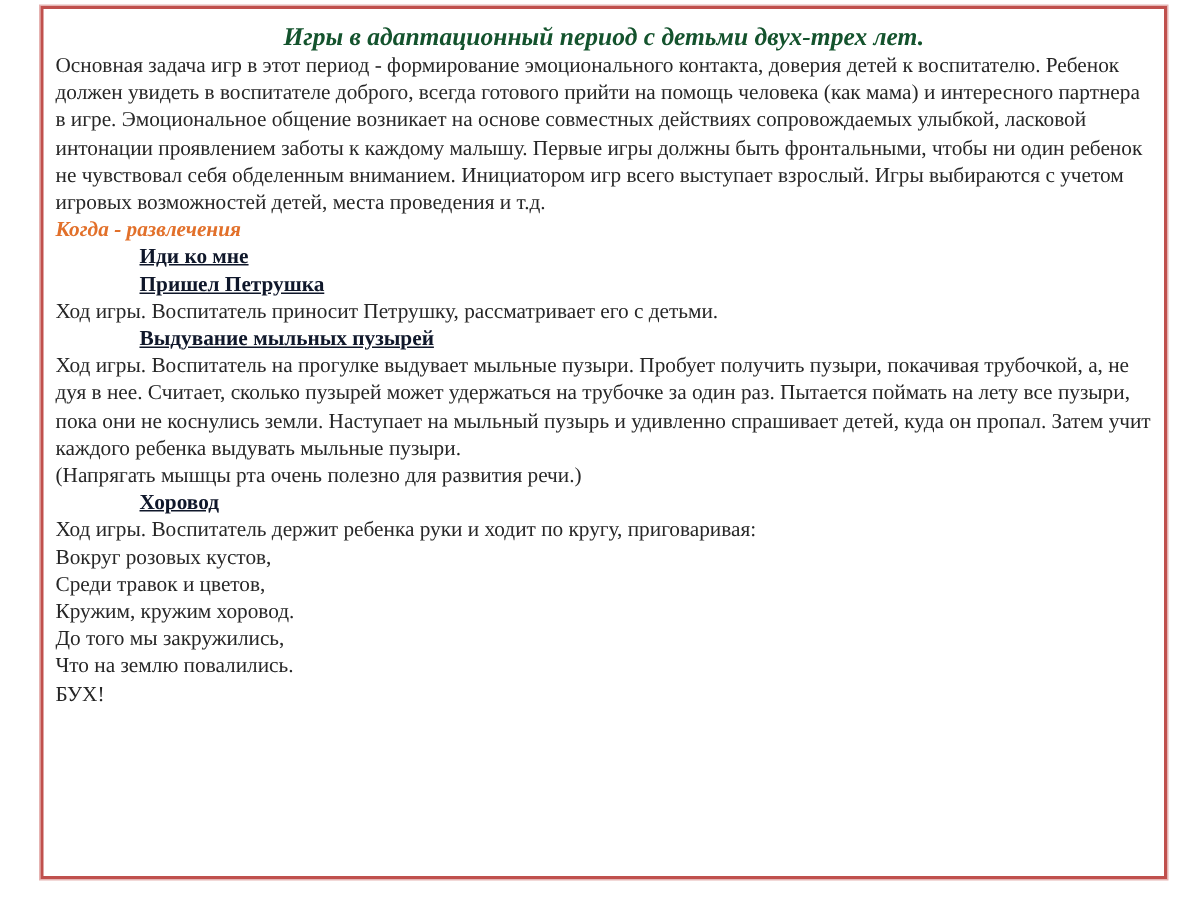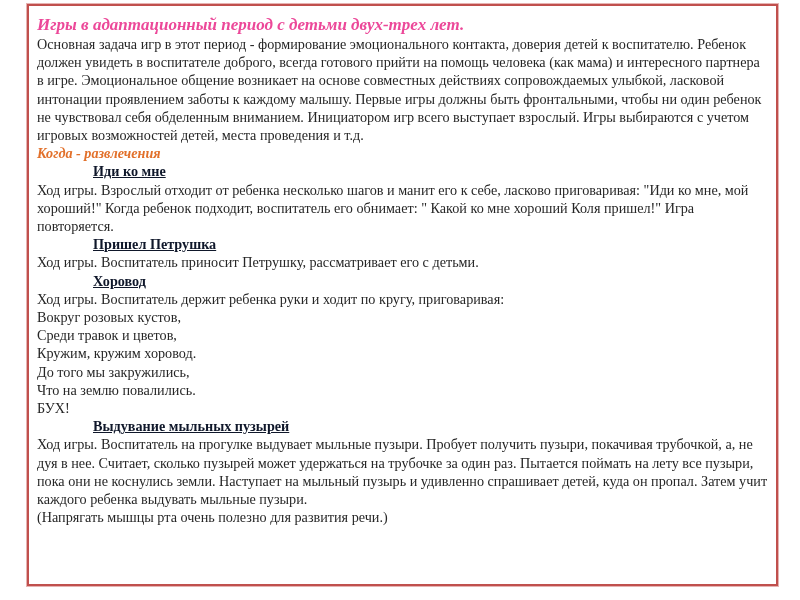--- a/index.html
+++ b/index.html
@@ -33,21 +33,22 @@
       font-size: 14.2px;
       line-height: 18.2px;
       color: #262626;
     }
     .title {
       font-family: "Liberation Serif", "DejaVu Serif", serif;
       font-style: italic;
       font-weight: bold;
       font-size: 17px;
       line-height: 20px;
-      color: #ec4899;
+      color: #14532d;
+      text-align: center;
     }
     .section-label {
       font-style: italic;
       font-weight: bold;
       color: #e2702a;
     }
     .game-title {
       display: block;
       padding-left: 56px;
       font-weight: bold;
@@ -64,38 +65,37 @@
 <body>
 
 <div class="frame">
   <div class="content">
     <p class="title">Игры в адаптационный период с детьми двух-трех лет.</p>
     <p>Основная задача игр в этот период - формирование эмоционального контакта, доверия детей к воспитателю. Ребенок должен увидеть в воспитателе доброго, всегда готового прийти на помощь человека (как мама) и интересного партнера в игре. Эмоциональное общение возникает на основе совместных действиях сопровождаемых улыбкой, ласковой интонации проявлением заботы к каждому малышу. Первые игры должны быть фронтальными, чтобы ни один ребенок не чувствовал себя обделенным вниманием. Инициатором игр всего выступает взрослый. Игры выбираются с учетом игровых возможностей детей, места проведения и т.д.</p>
     <p class="section-label">Когда - развлечения</p>
 
     <div>
       <div class="game-title"><span>Иди ко мне</span></div>
-      <p>Ход игры. Взрослый отходит от ребенка несколько шагов и манит его к себе, ласково приговаривая: "Иди ко мне, мой хороший!" Когда ребенок подходит, воспитатель его обнимает:    " Какой ко мне хороший Коля пришел!" Игра повторяется.</p>
     </div>
 
     <div>
       <div class="game-title"><span>Пришел Петрушка</span></div>
       <p>Ход игры. Воспитатель приносит Петрушку, рассматривает его с детьми.</p>
+    </div>
+
+    <div>
+      <div class="game-title"><span>Выдувание мыльных пузырей</span></div>
+      <p>Ход игры. Воспитатель на прогулке выдувает мыльные пузыри. Пробует получить пузыри, покачивая трубочкой, а, не дуя в нее. Считает, сколько пузырей может удержаться на трубочке за один раз. Пытается поймать на лету все пузыри, пока они не коснулись земли. Наступает на мыльный пузырь и удивленно спрашивает детей, куда он пропал. Затем учит каждого ребенка выдувать мыльные пузыри.</p>
+      <p>(Напрягать мышцы рта очень полезно для развития речи.)</p>
     </div>
 
     <div>
       <div class="game-title"><span>Хоровод</span></div>
       <p>Ход игры. Воспитатель держит ребенка руки и ходит по кругу, приговаривая:</p>
       <p>Вокруг розовых кустов,</p>
       <p>Среди травок и цветов,</p>
       <p>Кружим, кружим хоровод.</p>
       <p>До того мы закружились,</p>
       <p>Что на землю повалились.</p>
       <p>БУХ!</p>
     </div>
-
-    <div>
-      <div class="game-title"><span>Выдувание мыльных пузырей</span></div>
-      <p>Ход игры. Воспитатель на прогулке выдувает мыльные пузыри. Пробует получить пузыри, покачивая трубочкой, а, не дуя в нее. Считает, сколько пузырей может удержаться на трубочке за один раз. Пытается поймать на лету все пузыри, пока они не коснулись земли. Наступает на мыльный пузырь и удивленно спрашивает детей, куда он пропал. Затем учит каждого ребенка выдувать мыльные пузыри.</p>
-      <p>(Напрягать мышцы рта очень полезно для развития речи.)</p>
-    </div>
   </div>
 </div>
 
 </body></html>

